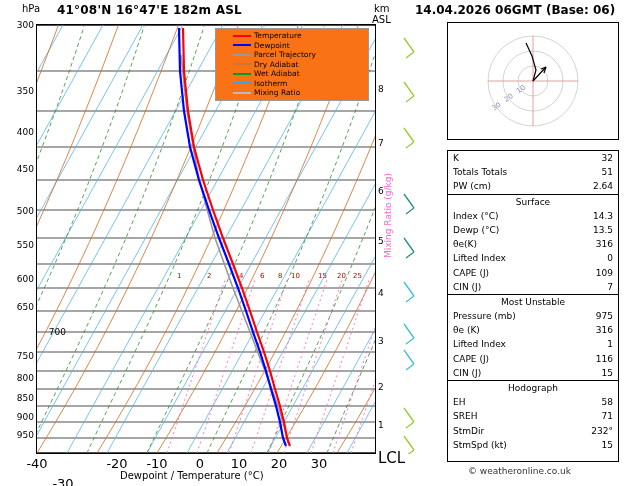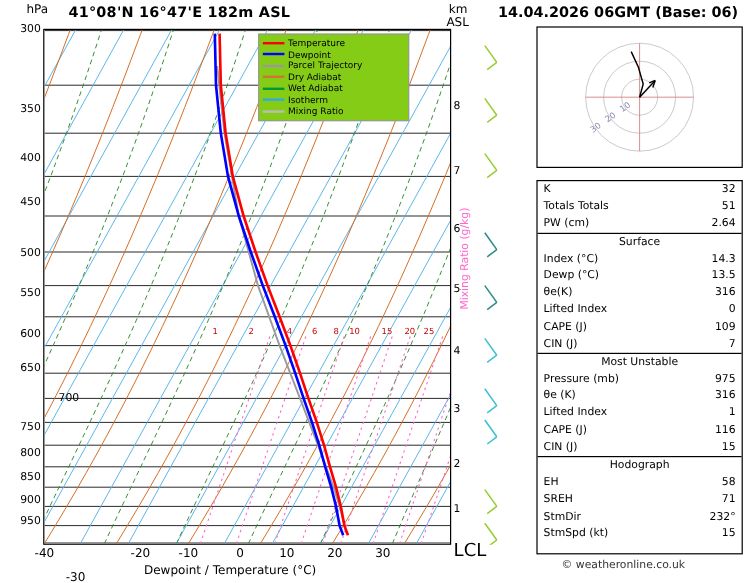--- a/index.html
+++ b/index.html
@@ -10,25 +10,25 @@
   #hpa-label{left:22px;top:3px;font-size:10px;}
   #station-title{left:57px;top:3px;font-size:12px;font-weight:bold;letter-spacing:.2px;}
   #km-label{left:374px;top:3px;font-size:10px;}
   #asl-label{left:372px;top:14px;font-size:10px;}
   #date-title{left:415px;top:3px;font-size:12px;font-weight:bold;}
   
   #plot{left:36px;top:24px;width:340px;height:430px;border:1px solid #000;box-sizing:border-box;overflow:hidden;background:#fff;}
   #plot svg{display:block;}
   .ytick{position:absolute;left:0;width:34px;text-align:right;font-size:9px;}
   .kmtick{position:absolute;left:378px;width:14px;text-align:left;font-size:9px;}
-  .xtick{position:absolute;top:456px;font-size:10px;text-align:center;width:30px;}
+  .xtick{position:absolute;top:456px;font-size:13px;text-align:center;width:30px;}
   #xaxis-title{left:120px;top:470px;font-size:10px;}
   #mixing-title{left:383px;top:258px;font-size:9px;color:#ff66cc;transform:rotate(-90deg);transform-origin:left top;white-space:nowrap;}
   
-  #legend{left:215px;top:28px;width:118px;background:#84cc16;border:1px solid #999;padding:2px 3px;font-size:7.5px;line-height:9.5px;}
+  #legend{left:215px;top:28px;width:118px;background:#f97316;border:1px solid #999;padding:2px 17px;font-size:7.5px;line-height:9.5px;}
   .lgrow{display:flex;align-items:center;height:9.5px;}
   .lgswatch{width:18px;height:0;border-top-width:2px;border-top-style:solid;margin-right:3px;}
   
   #hodo-box{left:447px;top:22px;width:172px;height:118px;border:1px solid #000;box-sizing:border-box;background:#fff;}
   #kt-label{left:452px;top:24px;font-size:8px;}
   #table-box{left:447px;top:150px;width:172px;height:312px;border:1px solid #000;box-sizing:border-box;background:#fff;font-size:9px;}
   .trow{display:flex;justify-content:space-between;padding:0 5px;height:14.2px;line-height:14.2px;}
   .trow .k{white-space:nowrap;}
   .trow .v{white-space:nowrap;}
   .tsec{text-align:center;height:14.2px;line-height:14.2px;border-top:1px solid #000;border-bottom:1px solid #000;}

